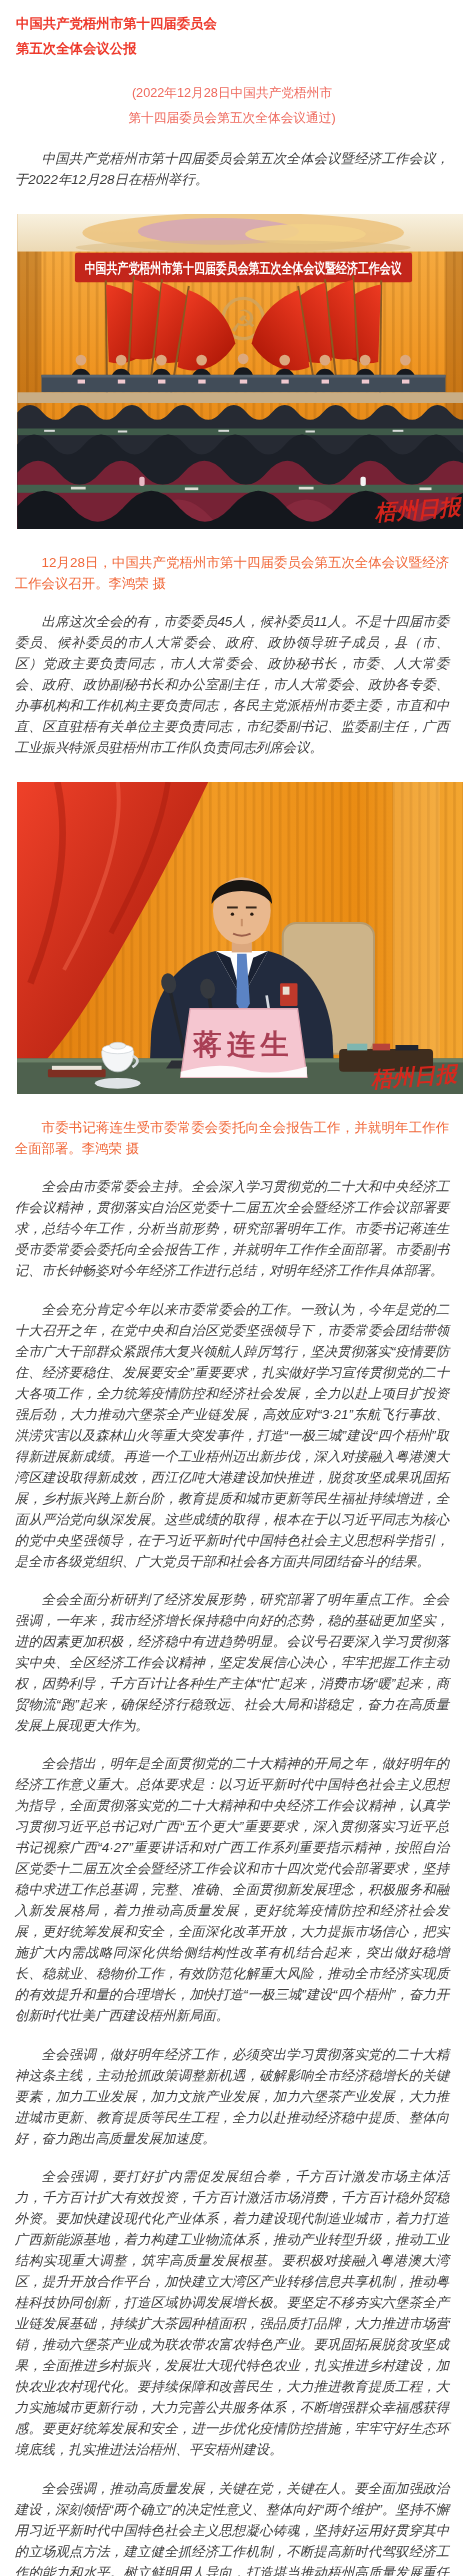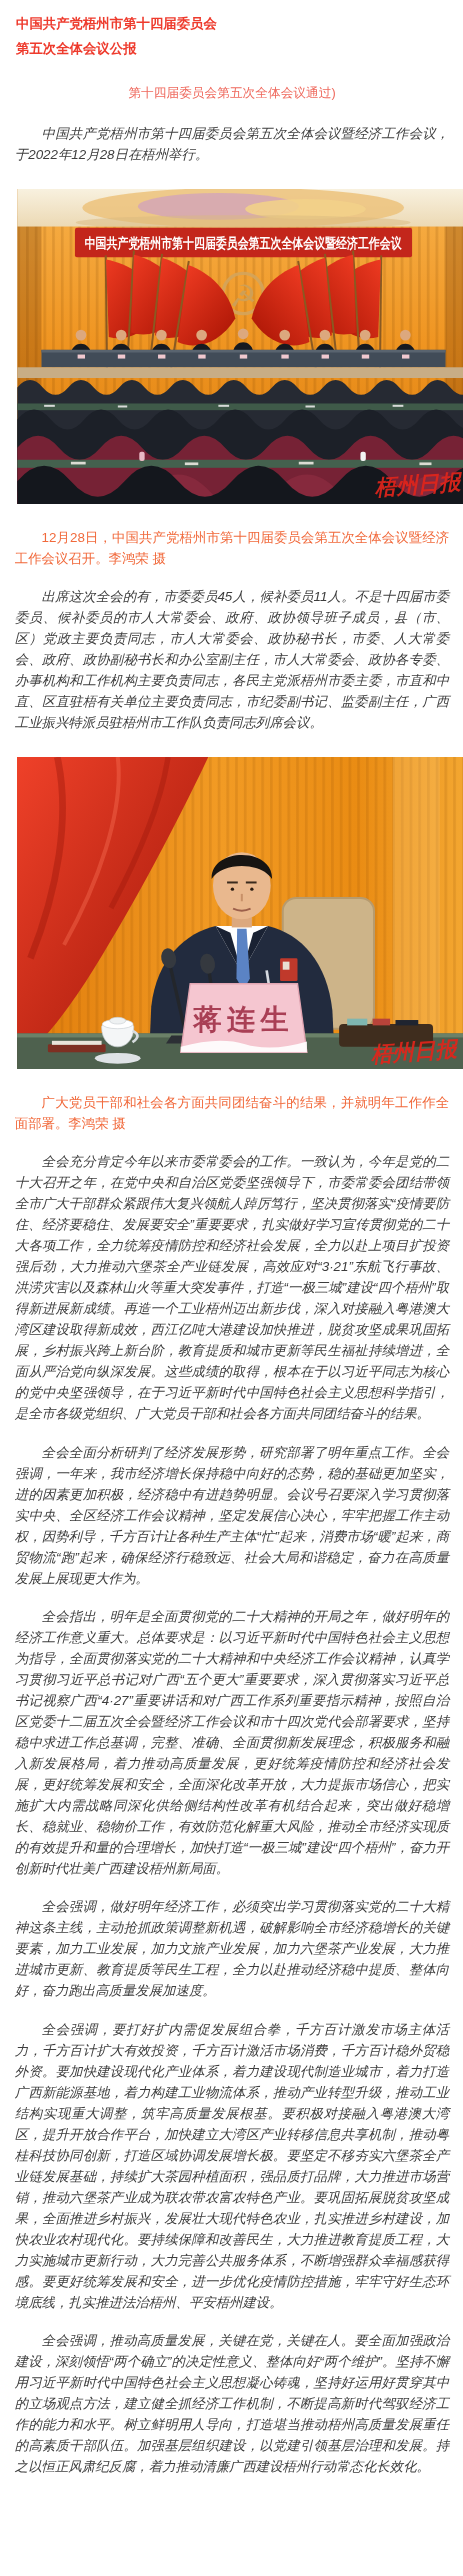--- a/index.html
+++ b/index.html
@@ -27,20 +27,21 @@
 <body>
 
 <div class="page">
 
   <h1 class="title">
     <span>中国共产党梧州市第十四届委员会</span>
     <span>第五次全体会议公报</span>
   </h1>
 
   <div class="subtitle">
+    <span>(2022年12月28日中国共产党梧州市</span>
     <span>第十四届委员会第五次全体会议通过)</span>
   </div>
 
   <p class="body-para">中国共产党梧州市第十四届委员会第五次全体会议暨经济工作会议，于2022年12月28日在梧州举行。</p>
 
   <figure class="photo">
     <svg viewBox="0 0 675 470" width="453" height="315" role="img">
       <defs>
         <linearGradient id="g1-curtain" x1="0" y1="0" x2="0" y2="1">
           <stop offset="0" stop-color="#f7b049"></stop>
@@ -240,23 +241,24 @@
       <g>
         <rect x="480" y="398" width="140" height="34" rx="6" fill="#3f2d1e"></rect>
         <rect x="492" y="390" width="30" height="10" fill="#7fb6b0"></rect>
         <rect x="530" y="390" width="26" height="10" fill="#b8433a"></rect>
         <rect x="564" y="392" width="34" height="8" fill="#1f2430"></rect>
       </g>
 
       <text x="592" y="450" text-anchor="middle" font-size="32" font-style="italic" font-weight="bold" fill="#e1251b" opacity="0.92" transform="rotate(-4 592 450)">梧州日报</text>
     </svg>
   </figure>
-  <p class="caption">广大党员干部和社会各方面共同团结奋斗的结果，并就明年工作作全面部署。李鸿荣 摄</p>
+  <p class="caption">市委书记蒋连生受市委常委会委托向全会报告工作，并就明年工作作全面部署。李鸿荣 摄</p>
 
   <div class="article-body">
+      <p class="body-para">全会由市委常委会主持。全会深入学习贯彻党的二十大和中央经济工作会议精神，贯彻落实自治区党委十二届五次全会暨经济工作会议部署要求，总结今年工作，分析当前形势，研究部署明年工作。市委书记蒋连生受市委常委会委托向全会报告工作，并就明年工作作全面部署。市委副书记、市长钟畅姿对今年经济工作进行总结，对明年经济工作作具体部署。</p>
       <p class="body-para">全会充分肯定今年以来市委常委会的工作。一致认为，今年是党的二十大召开之年，在党中央和自治区党委坚强领导下，市委常委会团结带领全市广大干部群众紧跟伟大复兴领航人踔厉笃行，坚决贯彻落实“疫情要防住、经济要稳住、发展要安全”重要要求，扎实做好学习宣传贯彻党的二十大各项工作，全力统筹疫情防控和经济社会发展，全力以赴上项目扩投资强后劲，大力推动六堡茶全产业链发展，高效应对“3·21”东航飞行事故、洪涝灾害以及森林山火等重大突发事件，打造“一极三城”建设“四个梧州”取得新进展新成绩。再造一个工业梧州迈出新步伐，深入对接融入粤港澳大湾区建设取得新成效，西江亿吨大港建设加快推进，脱贫攻坚成果巩固拓展，乡村振兴跨上新台阶，教育提质和城市更新等民生福祉持续增进，全面从严治党向纵深发展。这些成绩的取得，根本在于以习近平同志为核心的党中央坚强领导，在于习近平新时代中国特色社会主义思想科学指引，是全市各级党组织、广大党员干部和社会各方面共同团结奋斗的结果。</p>
       <p class="body-para">全会全面分析研判了经济发展形势，研究部署了明年重点工作。全会强调，一年来，我市经济增长保持稳中向好的态势，稳的基础更加坚实，进的因素更加积极，经济稳中有进趋势明显。会议号召要深入学习贯彻落实中央、全区经济工作会议精神，坚定发展信心决心，牢牢把握工作主动权，因势利导，千方百计让各种生产主体“忙”起来，消费市场“暖”起来，商贸物流“跑”起来，确保经济行稳致远、社会大局和谐稳定，奋力在高质量发展上展现更大作为。</p>
       <p class="body-para">全会指出，明年是全面贯彻党的二十大精神的开局之年，做好明年的经济工作意义重大。总体要求是：以习近平新时代中国特色社会主义思想为指导，全面贯彻落实党的二十大精神和中央经济工作会议精神，认真学习贯彻习近平总书记对广西“五个更大”重要要求，深入贯彻落实习近平总书记视察广西“4·27”重要讲话和对广西工作系列重要指示精神，按照自治区党委十二届五次全会暨经济工作会议和市十四次党代会部署要求，坚持稳中求进工作总基调，完整、准确、全面贯彻新发展理念，积极服务和融入新发展格局，着力推动高质量发展，更好统筹疫情防控和经济社会发展，更好统筹发展和安全，全面深化改革开放，大力提振市场信心，把实施扩大内需战略同深化供给侧结构性改革有机结合起来，突出做好稳增长、稳就业、稳物价工作，有效防范化解重大风险，推动全市经济实现质的有效提升和量的合理增长，加快打造“一极三城”建设“四个梧州”，奋力开创新时代壮美广西建设梧州新局面。</p>
       <p class="body-para">全会强调，做好明年经济工作，必须突出学习贯彻落实党的二十大精神这条主线，主动抢抓政策调整新机遇，破解影响全市经济稳增长的关键要素，加力工业发展，加力文旅产业发展，加力六堡茶产业发展，大力推进城市更新、教育提质等民生工程，全力以赴推动经济稳中提质、整体向好，奋力跑出高质量发展加速度。</p>
       <p class="body-para">全会强调，要打好扩内需促发展组合拳，千方百计激发市场主体活力，千方百计扩大有效投资，千方百计激活市场消费，千方百计稳外贸稳外资。要加快建设现代化产业体系，着力建设现代制造业城市，着力打造广西新能源基地，着力构建工业物流体系，推动产业转型升级，推动工业结构实现重大调整，筑牢高质量发展根基。要积极对接融入粤港澳大湾区，提升开放合作平台，加快建立大湾区产业转移信息共享机制，推动粤桂科技协同创新，打造区域协调发展增长极。要坚定不移夯实六堡茶全产业链发展基础，持续扩大茶园种植面积，强品质打品牌，大力推进市场营销，推动六堡茶产业成为联农带农富农特色产业。要巩固拓展脱贫攻坚成果，全面推进乡村振兴，发展壮大现代特色农业，扎实推进乡村建设，加快农业农村现代化。要持续保障和改善民生，大力推进教育提质工程，大力实施城市更新行动，大力完善公共服务体系，不断增强群众幸福感获得感。要更好统筹发展和安全，进一步优化疫情防控措施，牢牢守好生态环境底线，扎实推进法治梧州、平安梧州建设。</p>
       <p class="body-para">全会强调，推动高质量发展，关键在党，关键在人。要全面加强政治建设，深刻领悟“两个确立”的决定性意义、整体向好“两个维护”。坚持不懈用习近平新时代中国特色社会主义思想凝心铸魂，坚持好运用好贯穿其中的立场观点方法，建立健全抓经济工作机制，不断提高新时代驾驭经济工作的能力和水平。树立鲜明用人导向，打造堪当推动梧州高质量发展重任的高素质干部队伍。加强基层组织建设，以党建引领基层治理和发展。持之以恒正风肃纪反腐，着力推动清廉广西建设梧州行动常态化长效化。</p>
     </div>
 
 </div>
 

